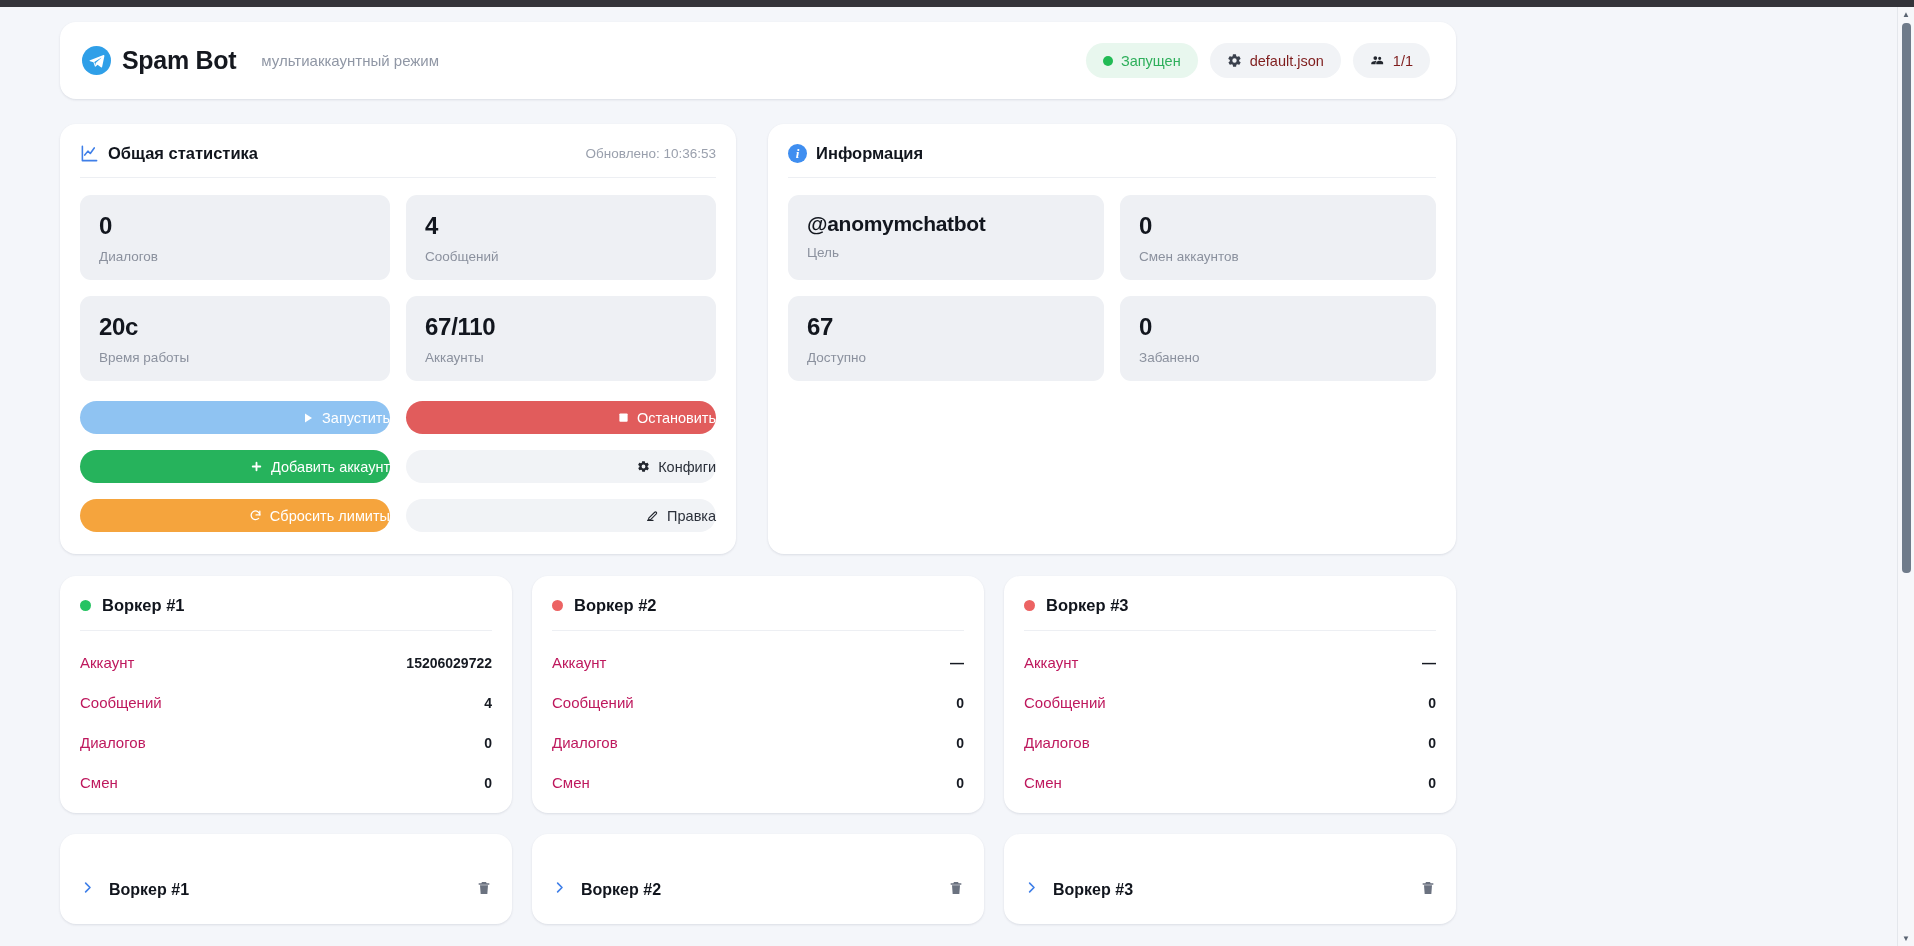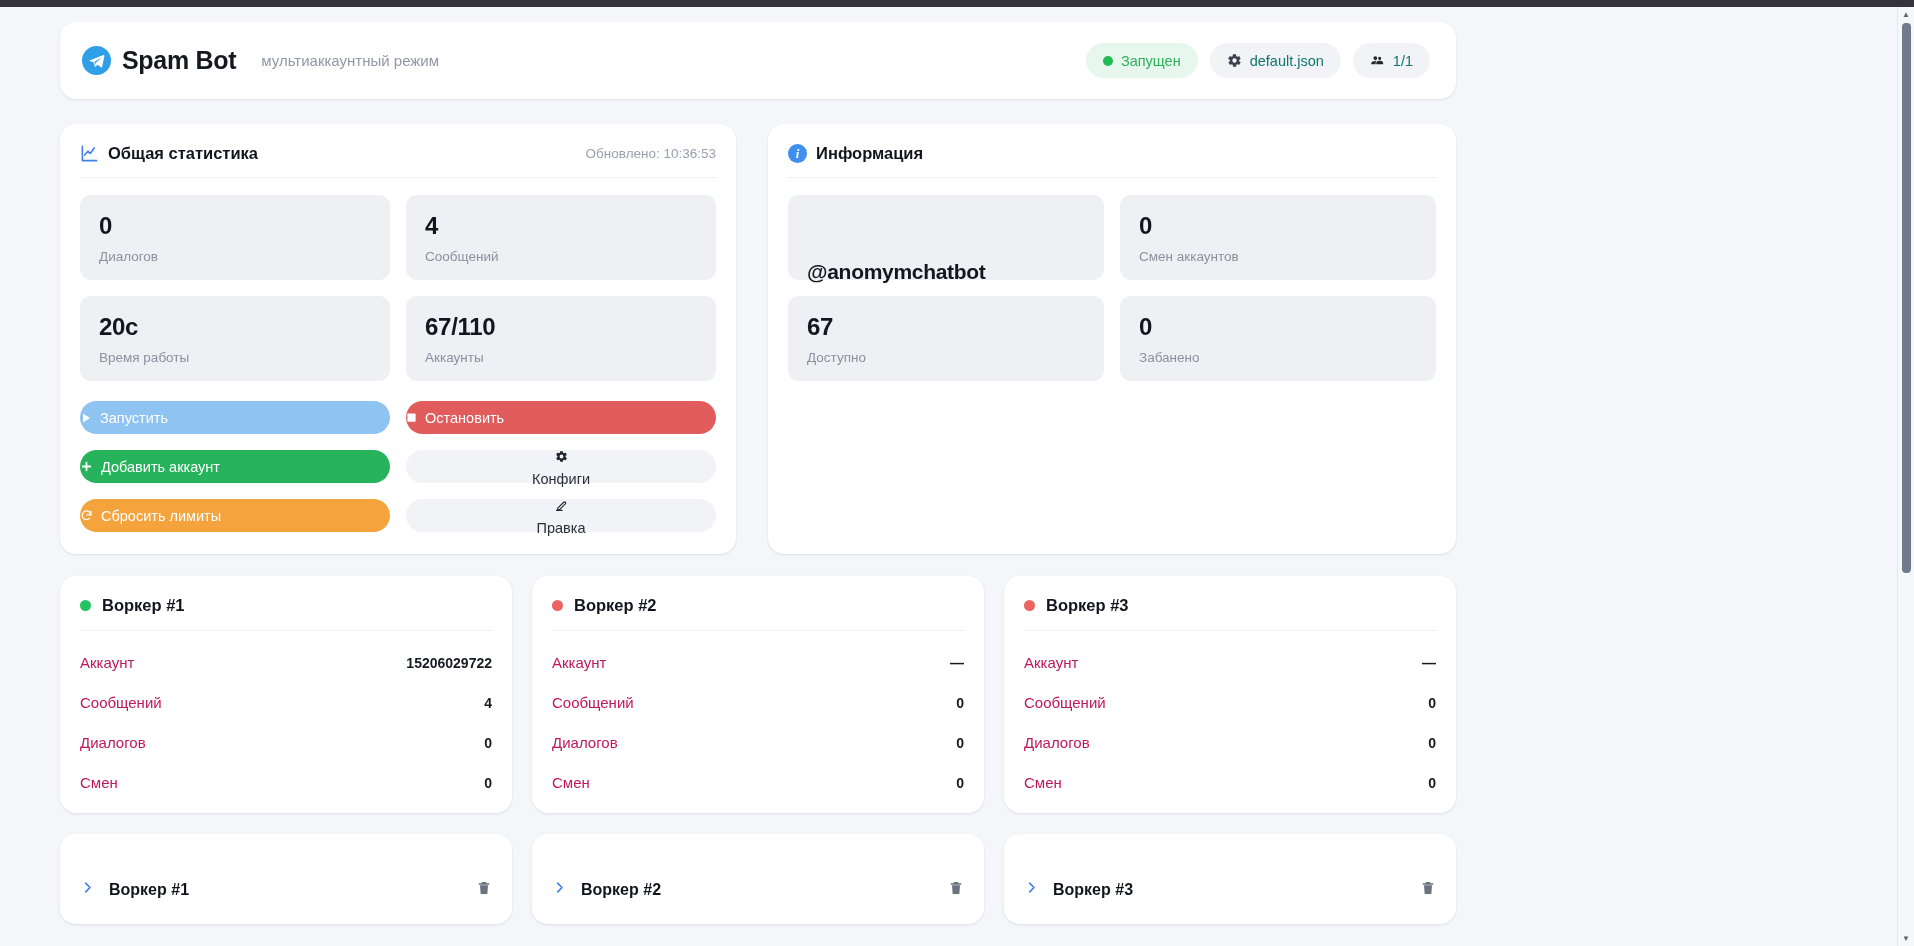--- a/index.html
+++ b/index.html
@@ -72,21 +72,21 @@
     font-weight: 400;
   }
   .header-badges { display: flex; align-items: center; gap: 12px; }
   .badge {
     display: flex; align-items: center; gap: 8px;
     height: 35px;
     padding: 0 17px;
     border-radius: 18px;
     font-size: 14.5px;
     background: #f1f3f6;
-    color: #0f766e;
+    color: #7f1d1d;
     white-space: nowrap;
   }
   .badge.running {
     background: #e8f7ee;
     color: #2eaf5b;
     font-weight: 500;
   }
   .dot-green {
     width: 10px; height: 10px; border-radius: 50%;
     background: #22bb55; flex: none;
@@ -138,50 +138,50 @@
     background: #eef0f4;
     border-radius: 11px;
     padding: 17px 19px 16px 19px;
     height: 85px;
   }
   .stat-value {
     font-size: 24px; font-weight: 700; color: #12161e;
     letter-spacing: -0.3px;
     line-height: 1.15;
   }
-  .stat-value.small { font-size: 21px; margin-top: 48px; }
+  .stat-value.small { font-size: 21px; }
   .stat-label {
     font-size: 13.5px; color: #8b919e; margin-top: 9px;
   }
 
   
   .btn-grid {
     display: grid;
     grid-template-columns: 1fr 1fr;
     gap: 16px;
     margin-top: 20px;
   }
   .btn {
     height: 33px;
     border-radius: 17px;
     border: none;
-    display: flex; align-items: center; justify-content: flex-start;
+    display: flex; align-items: center; justify-content: flex-end;
     gap: 8px;
     font-size: 14.5px;
     font-family: inherit;
     cursor: pointer;
     color: #fff;
     white-space: nowrap;
   }
   .btn svg { display:block; flex:none; }
   .btn-start  { background: #8fc3f2; }
   .btn-stop   { background: #e15c5c; }
   .btn-add    { background: #26b35c; }
   .btn-reset  { background: #f5a43d; }
-  .btn-plain  { background: #f1f3f6; color: #2b303a; flex-direction: column; }
+  .btn-plain  { background: #f1f3f6; color: #2b303a; }
 
   
   .workers {
     display: grid;
     grid-template-columns: repeat(3, 1fr);
     gap: 20px;
     margin-top: 22px;
   }
   .worker-card {
     background: #fff;

